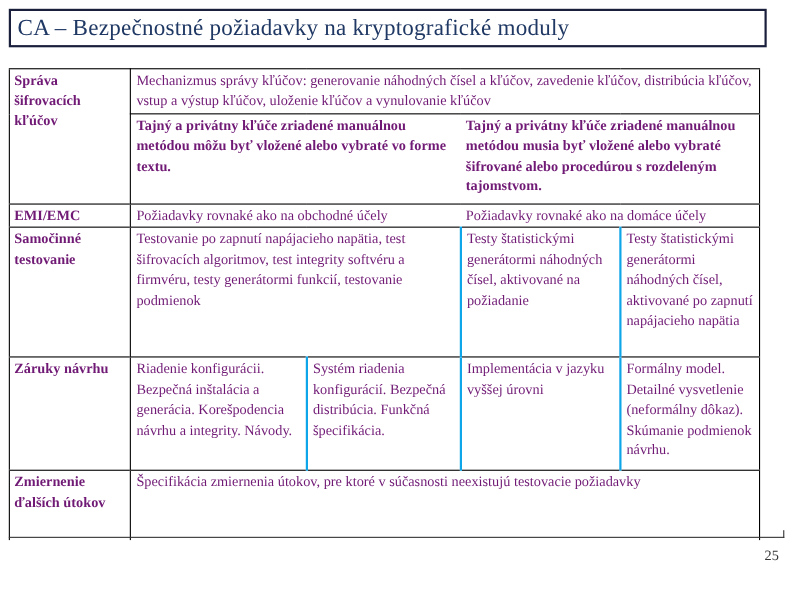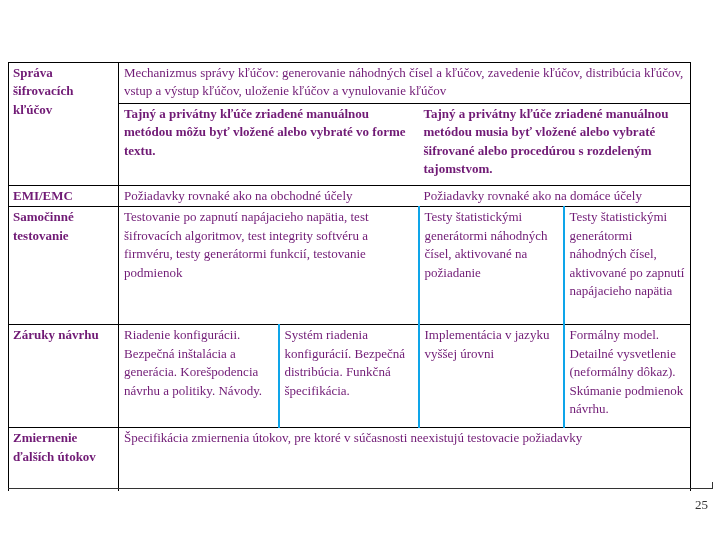--- a/index.html
+++ b/index.html
@@ -76,20 +76,23 @@
     right: 12px; top: 497px;
     font-size: 13px;
     color: #333;
   }
 </style>
 </head>
 <body>
 
 <div class="slide">
 
+  <div class="title-box">
+    <span class="title-text">CA – Bezpečnostné požiadavky na kryptografické moduly</span>
+  </div>
 
   <table class="req-table">
     <colgroup>
       <col style="width:110px">
       <col style="width:160px">
       <col style="width:140px">
       <col style="width:145px">
       <col style="width:127px">
     </colgroup>
     <tbody>
@@ -107,21 +110,21 @@
           <td colspan="2">Požiadavky rovnaké ako na domáce účely</td>
         </tr>
         <tr class="row-start" style="height: 118px;">
           <td class="rowhdr" rowspan="1">Samočinné testovanie</td>
           <td colspan="2">Testovanie po zapnutí napájacieho napätia, test šifrovacích algoritmov, test integrity softvéru a firmvéru, testy generátormi funkcií, testovanie podmienok</td>
           <td colspan="1" class="vdiv">Testy štatistickými generátormi náhodných čísel, aktivované na požiadanie</td>
           <td colspan="1" class="vdiv">Testy štatistickými generátormi náhodných čísel, aktivované po zapnutí napájacieho napätia</td>
         </tr>
         <tr class="row-start" style="height: 103px;">
           <td class="rowhdr" rowspan="1">Záruky návrhu</td>
-          <td colspan="1">Riadenie konfigurácii. Bezpečná inštalácia a generácia. Korešpodencia návrhu a politiky. Návody.</td>
+          <td colspan="1">Riadenie konfigurácii. Bezpečná inštalácia a generácia. Korešpodencia návrhu a integrity. Návody.</td>
           <td colspan="1" class="vdiv">Systém riadenia konfigurácií. Bezpečná distribúcia. Funkčná špecifikácia.</td>
           <td colspan="1" class="vdiv">Implementácia v jazyku vyššej úrovni</td>
           <td colspan="1" class="vdiv">Formálny model. Detailné vysvetlenie (neformálny dôkaz). Skúmanie podmienok návrhu.</td>
         </tr>
         <tr class="row-start" style="height: 63px;">
           <td class="rowhdr" rowspan="1">Zmiernenie ďalších útokov</td>
           <td colspan="4">Špecifikácia zmiernenia útokov, pre ktoré v súčasnosti neexistujú testovacie požiadavky</td>
         </tr>
       </tbody>
   </table>

